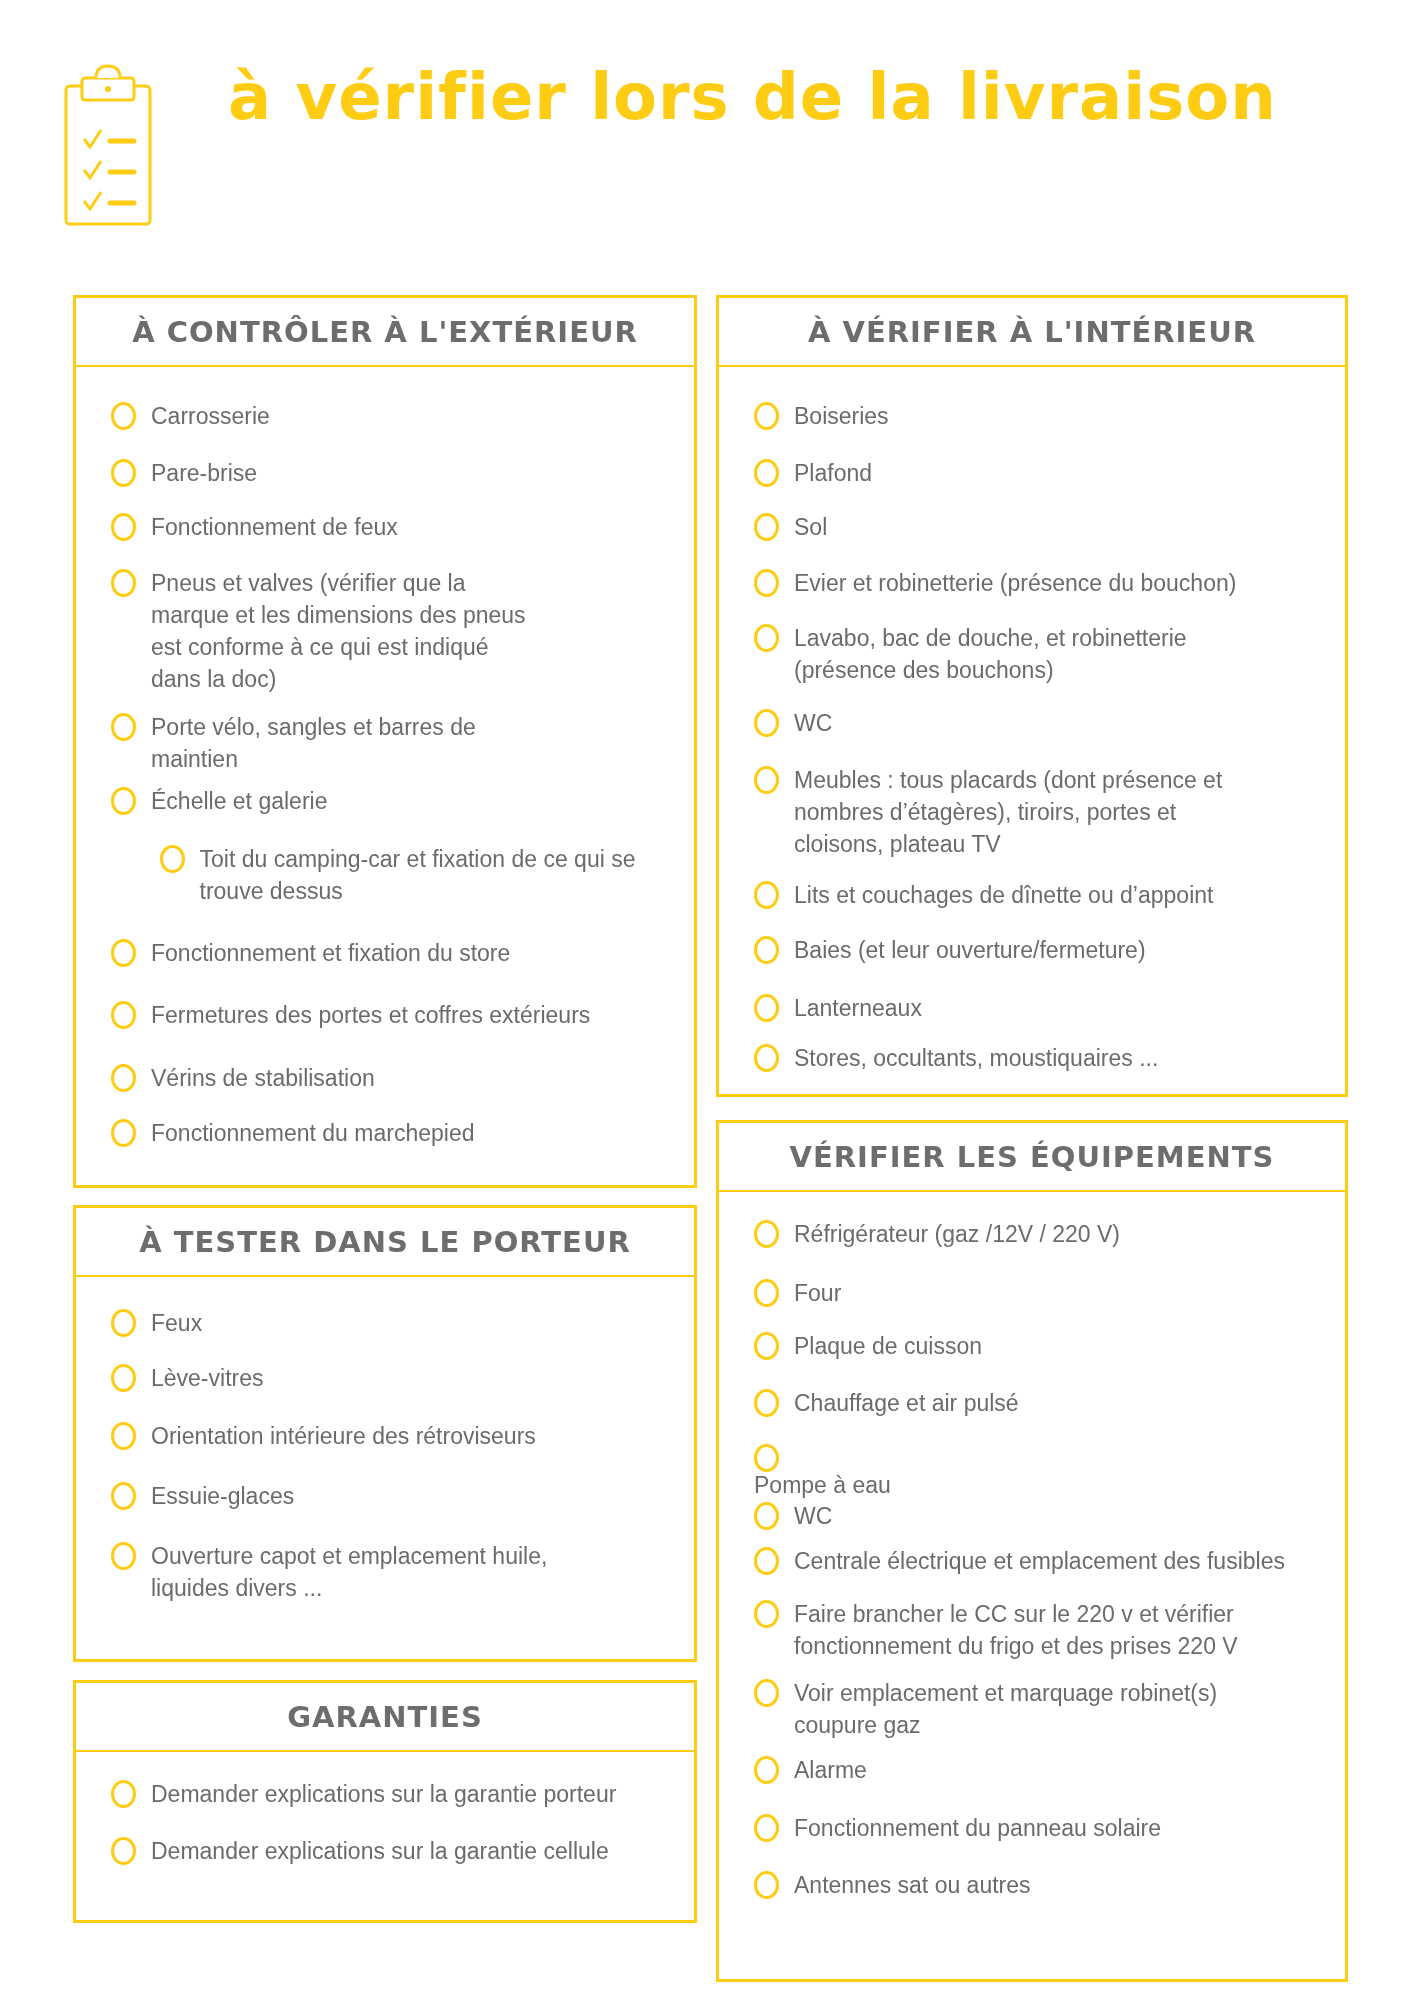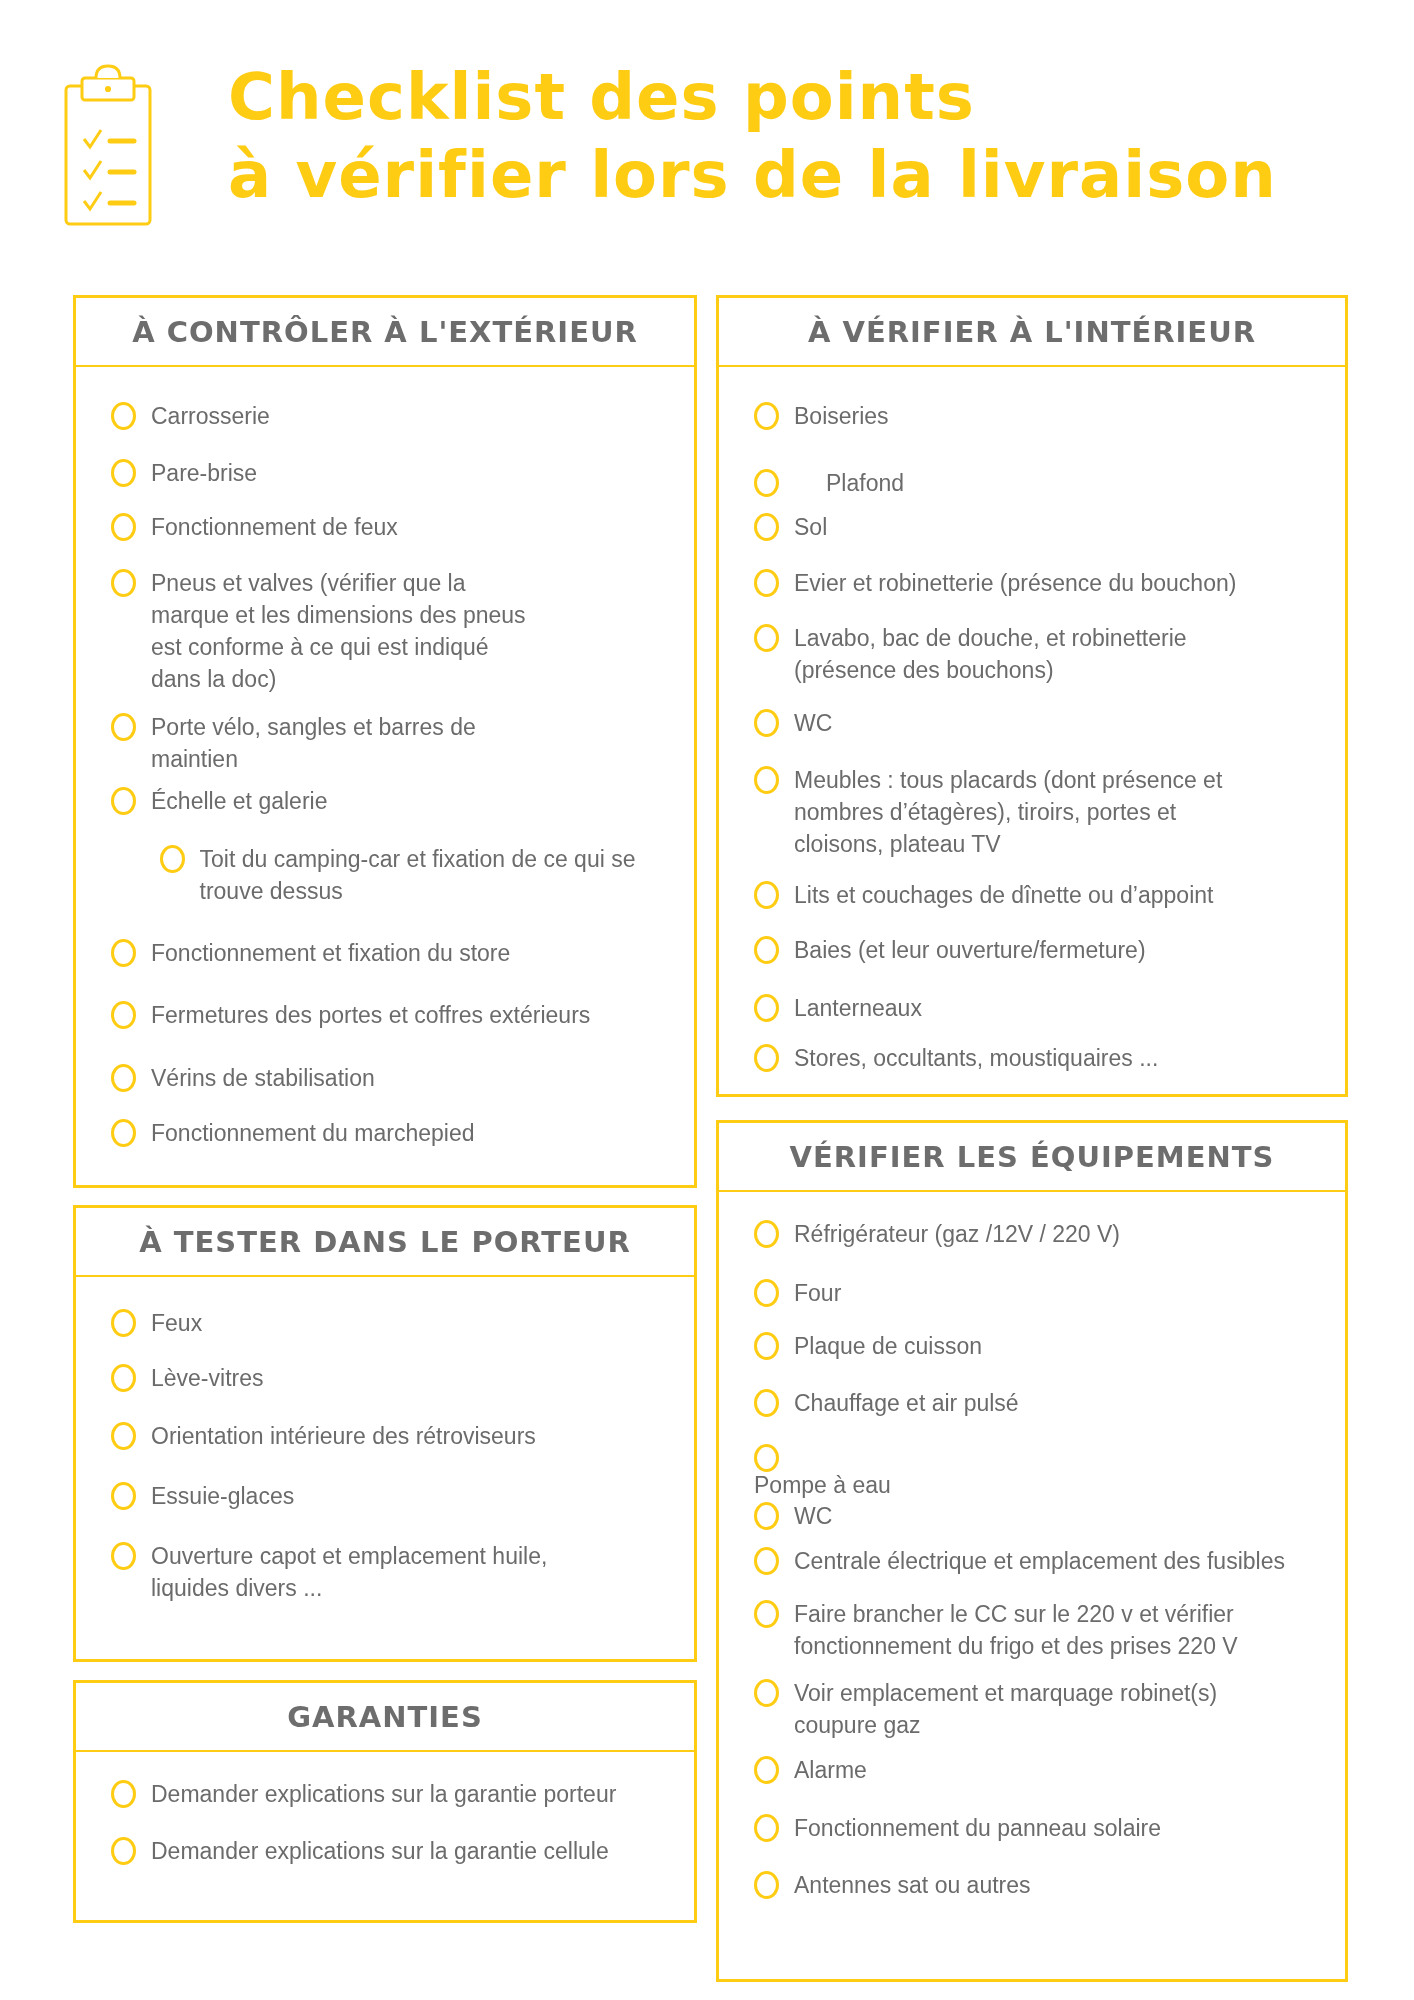--- a/index.html
+++ b/index.html
@@ -30,21 +30,20 @@
   <circle cx="44" cy="29" r="1.6" fill="#ffcc14"></circle>
   <path d="M20 79 l6 8 l11 -17" stroke-width="3"></path>
   <path d="M20 110 l6 8 l11 -17" stroke-width="3"></path>
   <path d="M20 141 l6 8 l11 -17" stroke-width="3"></path>
   <line x1="46" y1="81" x2="70" y2="81" stroke-width="5" stroke-linecap="round"></line>
   <line x1="46" y1="112" x2="70" y2="112" stroke-width="5" stroke-linecap="round"></line>
   <line x1="46" y1="143" x2="70" y2="143" stroke-width="5" stroke-linecap="round"></line>
 </svg>
 
 <h1 class="title">
-  <span>Checklist des points</span>
   <span>à vérifier lors de la livraison</span>
 </h1>
 
 <div id="sections">
     <section class="box" style="left: 73px; top: 295px; width: 624px; height: 893px;">
       <div class="box-head">
         <h2>À CONTRÔLER À L'EXTÉRIEUR</h2>
       </div>
       <ul class="items">
         <li class="item" style="top: 36px;">
@@ -100,21 +99,21 @@
     </section>
     <section class="box" style="left: 716px; top: 295px; width: 632px; height: 802px;">
       <div class="box-head">
         <h2>À VÉRIFIER À L'INTÉRIEUR</h2>
       </div>
       <ul class="items">
         <li class="item" style="top: 36px;">
           <span class="circle"></span>
           <span class="label" style="white-space: pre-line;">Boiseries</span>
         </li>
-        <li class="item" style="top: 103px; gap: 32px;">
+        <li class="item" style="top: 93px;">
           <span class="circle"></span>
           <span class="label" style="white-space: pre-line;">Plafond</span>
         </li>
         <li class="item" style="top: 147px;">
           <span class="circle"></span>
           <span class="label" style="white-space: pre-line;">Sol</span>
         </li>
         <li class="item" style="top: 203px;">
           <span class="circle"></span>
           <span class="label" style="white-space: pre-line;">Evier et robinetterie (présence du bouchon)</span>

